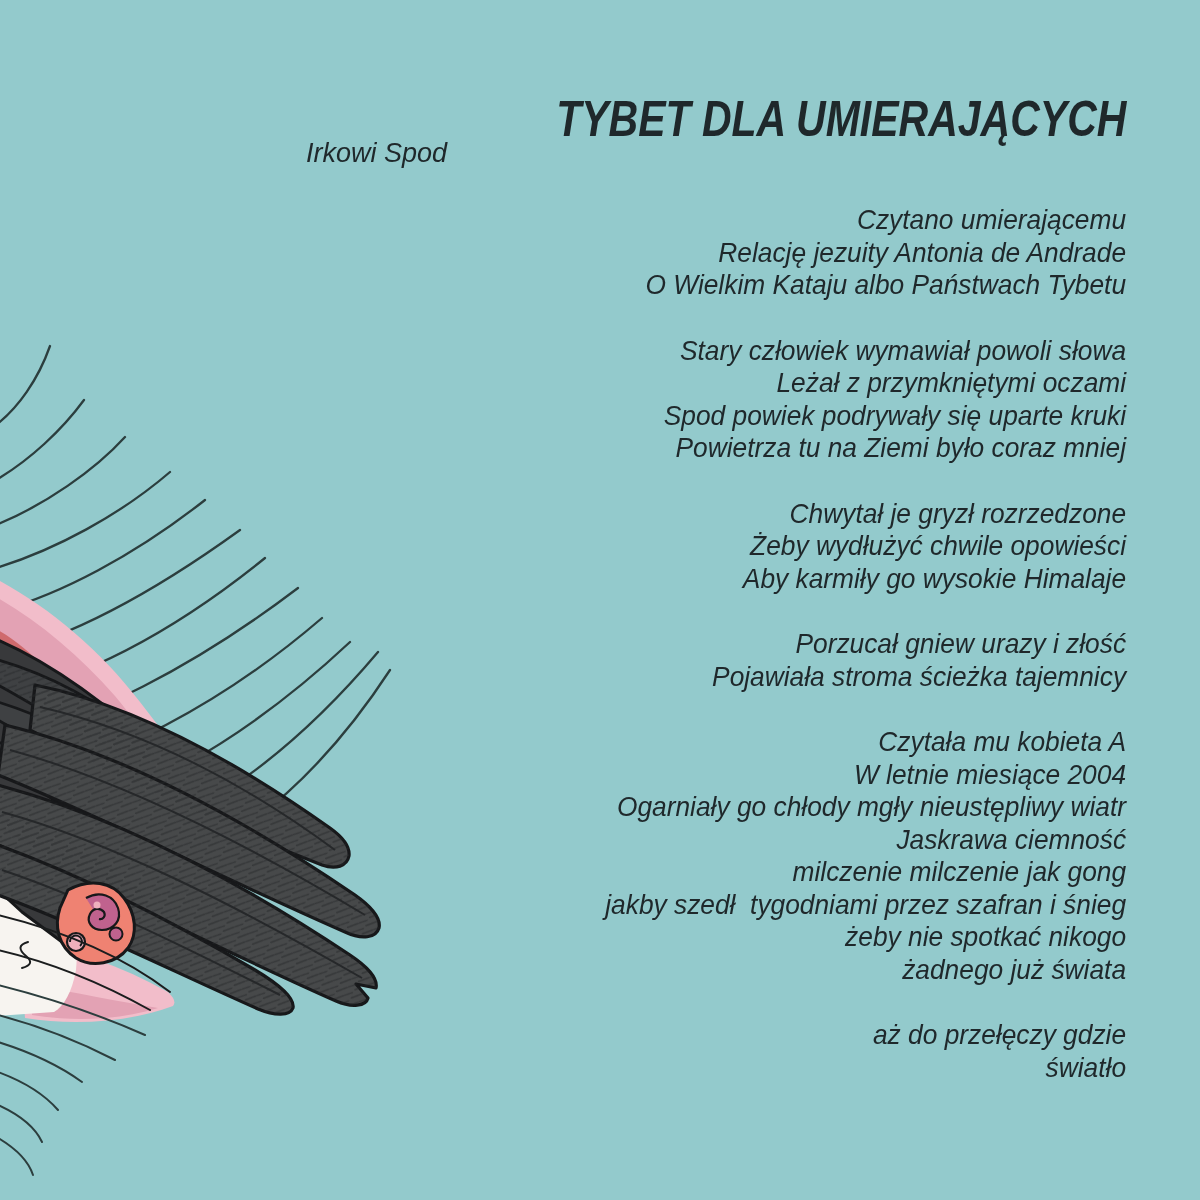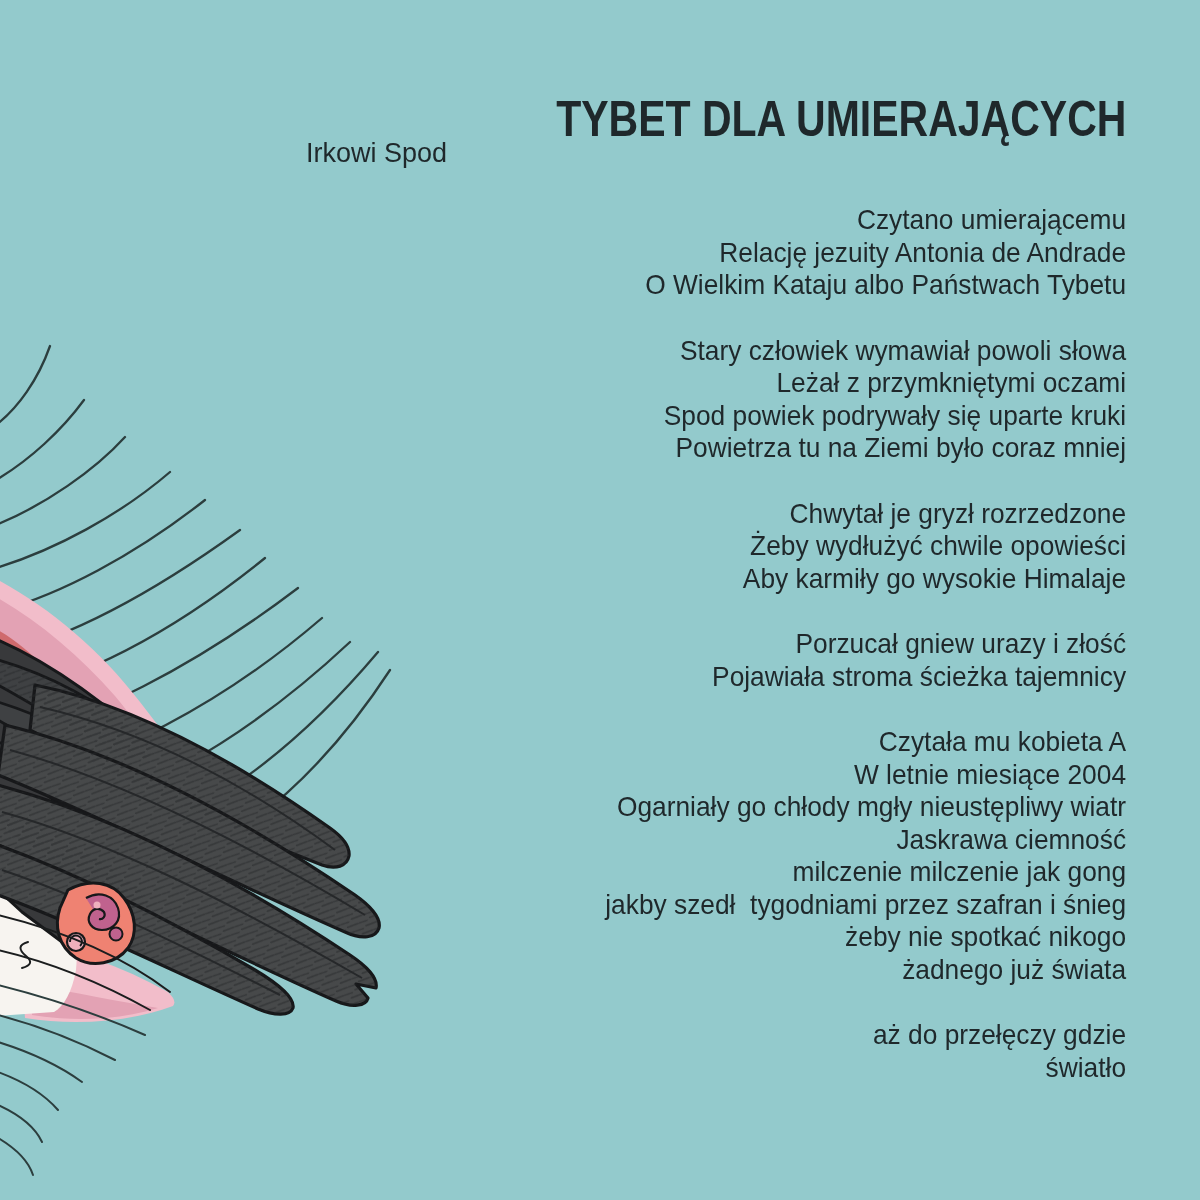--- a/index.html
+++ b/index.html
@@ -19,20 +19,21 @@
     --hair:#2c3e3e;
   }
   html,body{margin:0;padding:0;}
   .page{
     position:relative;
     width:1200px;height:1200px;
     background:var(--background);
     overflow:hidden;
     font-family:"Liberation Sans", sans-serif;
     color:var(--text);
+    font-style:italic;
   }
   .title{
     position:absolute;
     top:90px;right:74px;
     font-size:50px;
     font-weight:700;
     letter-spacing:0px;
     transform:scaleX(0.82);
     transform-origin:100% 50%;
     white-space:nowrap;

